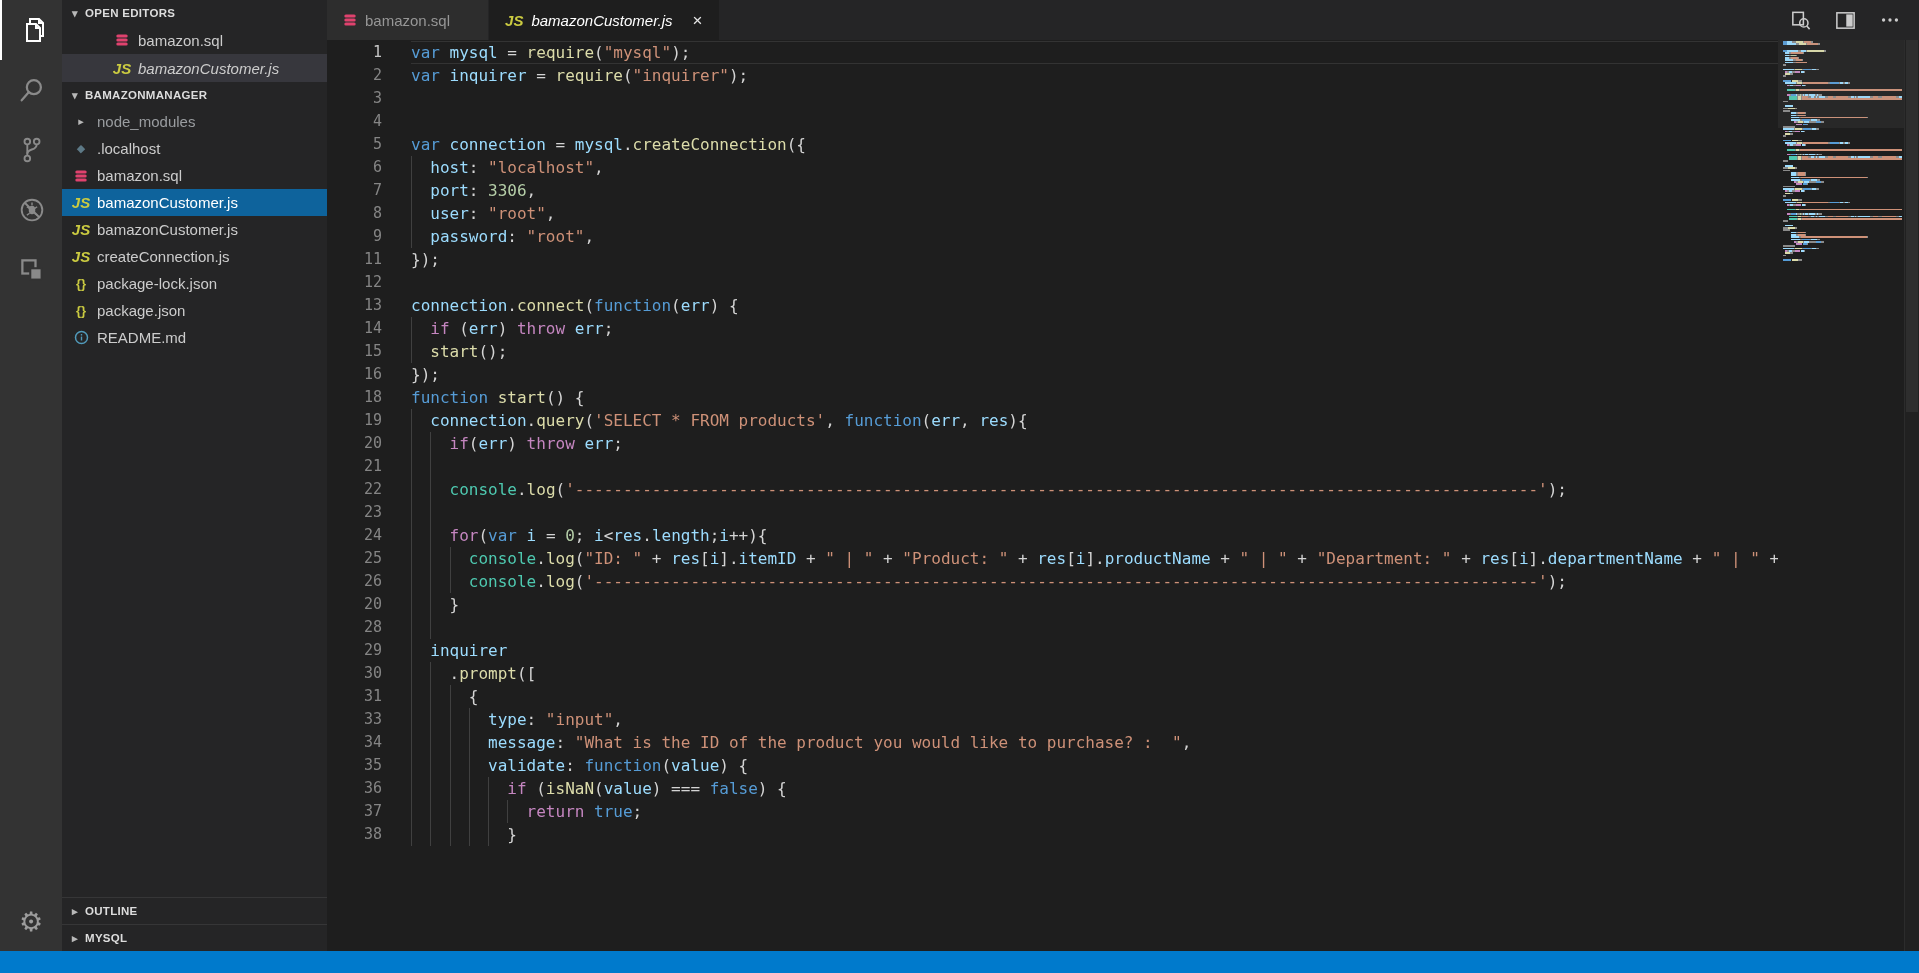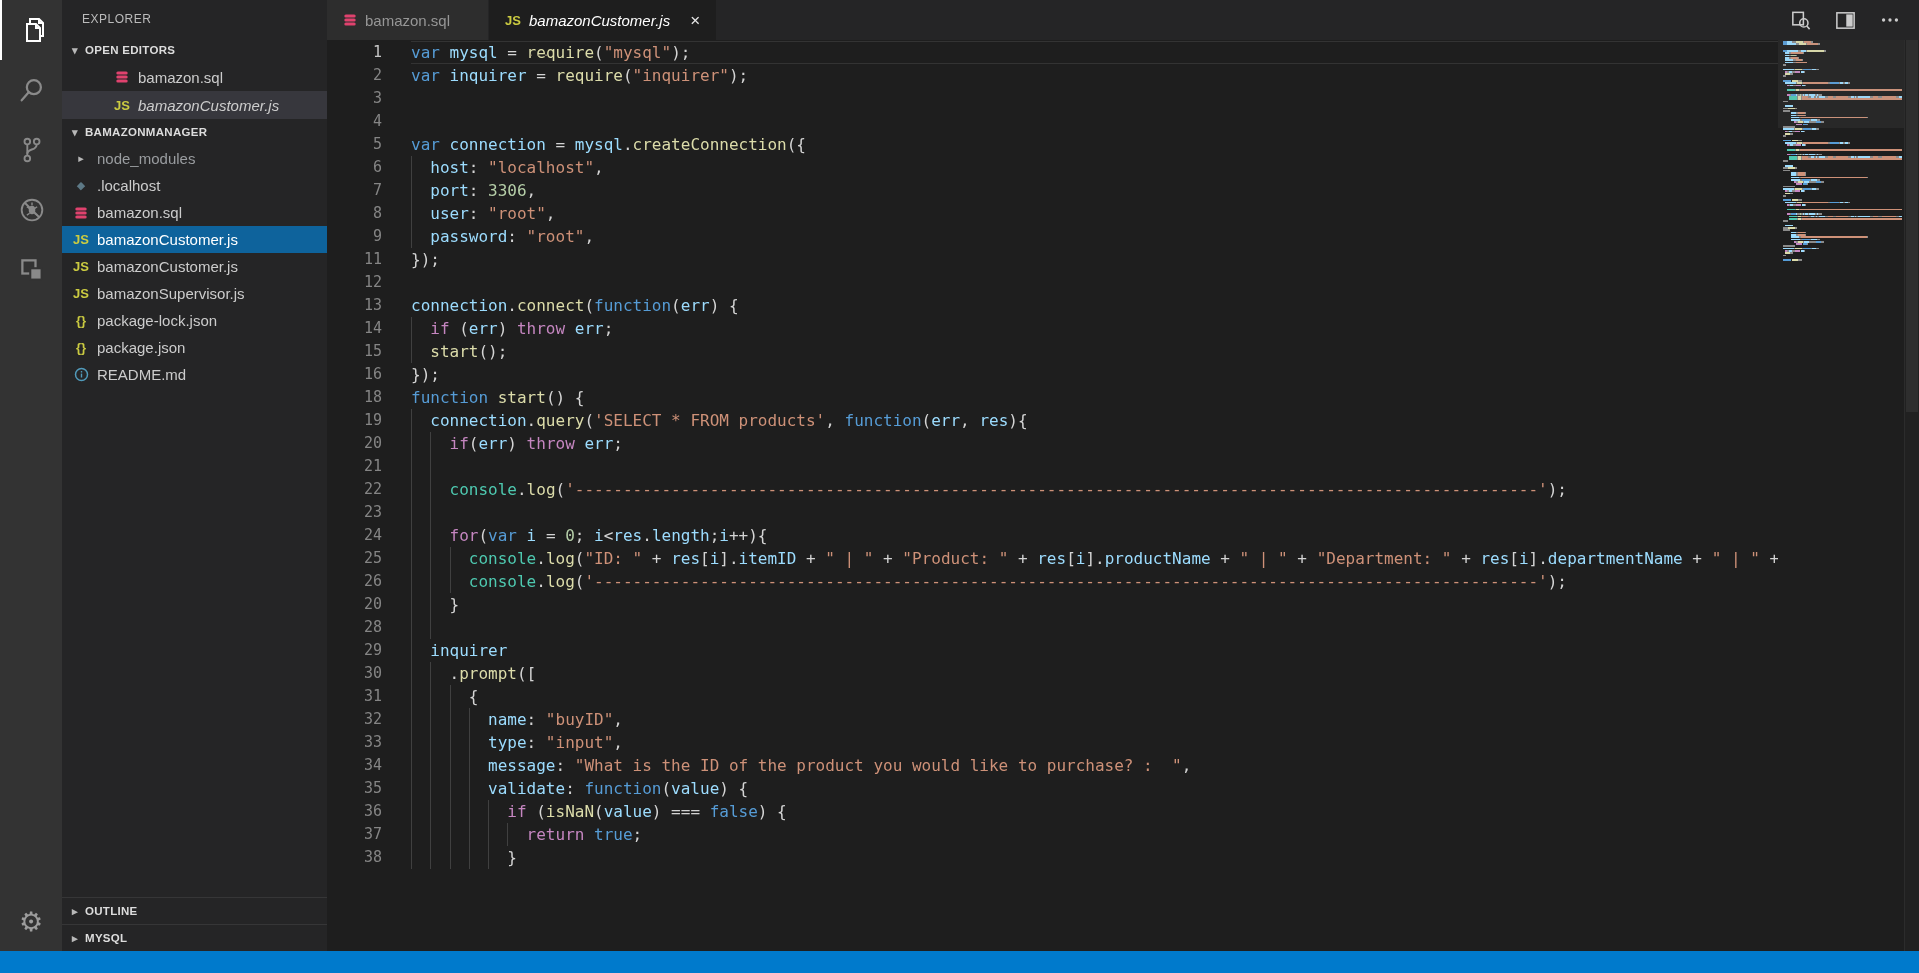--- a/index.html
+++ b/index.html
@@ -21,21 +21,21 @@
     font-weight:bold;color:#dddddd;letter-spacing:.3px;cursor:pointer;}
   .ic-chev{color:#b8b8b8;font-size:11px;font-style:normal;width:10px;display:inline-block;text-align:center;}
   .row{height:27px;display:flex;align-items:center;gap:7px;font-size:15px;color:#cccccc;cursor:pointer;white-space:nowrap;}
   .row.oe{padding-left:51px;height:28px;}
   .row.tree{padding-left:10px;}
   .row .ficon{width:18px;flex:none;display:inline-flex;justify-content:center;align-items:center;}
   .row.selected-blue{background:#0E639C;color:#ffffff;}
   .row.selected-gray{background:#37373D;}
   .row .label.italic{font-style:italic;}
   .row .label.dim{color:#9a9da0;}
-  .ic-js{color:#CBCB41;font-weight:bold;font-size:13px;}
+  .ic-js{color:#CBCB41;font-weight:bold;font-size:15px;font-style:italic;}
   .ic-braces{color:#CBCB41;font-weight:bold;font-size:13px;}
   .ic-git{color:#5d7986;font-size:11px;}
   .sb-bottom{margin-top:auto;}
   .sb-bottom .section-header{border-top:1px solid rgba(255,255,255,.08);}
 
   
   .editor{position:relative;background:#1e1e1e;overflow:hidden;}
   .tabbar{height:40px;background:#252526;display:flex;justify-content:space-between;}
   .tabs{display:flex;}
   .tab{display:flex;align-items:center;gap:8px;padding:0 16px;font-size:15px;background:#2D2D2D;
@@ -127,21 +127,20 @@
             <rect x="14" y="14" width="13" height="13" fill="currentColor" stroke="#333333" stroke-width="2.4"></rect>
           </svg>
         </span>
       </div>
       <div class="ab-gear">
         <span style="display: inline-flex; align-items: center; justify-content: center;">⚙</span>
       </div>
     </div>
 
   <div class="sidebar">
-    <div class="sb-title">EXPLORER</div>
     <div id="openEditorsSection">
         <div class="section-header">
           <span class="ic-chev" style="display: inline-flex; align-items: center; justify-content: center;">▾</span>
           <span>OPEN EDITORS</span>
         </div>
         <div class="row oe">
           <span class="ficon">
             <span style="display: inline-flex; align-items: center; justify-content: center;">
               <svg width="14" height="14" viewBox="0 0 16 16">
                 <g fill="#E0426E">
@@ -201,21 +200,21 @@
         <div class="row tree">
           <span class="ficon">
             <span class="ic-js" style="display: inline-flex; align-items: center; justify-content: center;">JS</span>
           </span>
           <span class="label">bamazonCustomer.js</span>
         </div>
         <div class="row tree">
           <span class="ficon">
             <span class="ic-js" style="display: inline-flex; align-items: center; justify-content: center;">JS</span>
           </span>
-          <span class="label">bamazonSupervisor.js</span>
+          <span class="label">createConnection.js</span>
         </div>
         <div class="row tree">
           <span class="ficon">
             <span class="ic-braces" style="display: inline-flex; align-items: center; justify-content: center;">{}</span>
           </span>
           <span class="label">package-lock.json</span>
         </div>
         <div class="row tree">
           <span class="ficon">
             <span class="ic-braces" style="display: inline-flex; align-items: center; justify-content: center;">{}</span>
@@ -407,24 +406,20 @@
             <span class="ln">29</span>
             <span class="code"><span class="guide" style="left: 0ch;"></span><span class="p">  </span><span class="v">inquirer</span></span>
           </div>
           <div class="cline">
             <span class="ln">30</span>
             <span class="code"><span class="guide" style="left: 0ch;"></span><span class="guide" style="left: 2ch;"></span><span class="p">    .</span><span class="f">prompt</span><span class="p">([</span></span>
           </div>
           <div class="cline">
             <span class="ln">31</span>
             <span class="code"><span class="guide" style="left: 0ch;"></span><span class="guide" style="left: 2ch;"></span><span class="guide" style="left: 4ch;"></span><span class="p">      {</span></span>
-          </div>
-          <div class="cline">
-            <span class="ln">32</span>
-            <span class="code"><span class="guide" style="left: 0ch;"></span><span class="guide" style="left: 2ch;"></span><span class="guide" style="left: 4ch;"></span><span class="guide" style="left: 6ch;"></span><span class="p">        </span><span class="v">name</span><span class="p">: </span><span class="s">"buyID"</span><span class="p">,</span></span>
           </div>
           <div class="cline">
             <span class="ln">33</span>
             <span class="code"><span class="guide" style="left: 0ch;"></span><span class="guide" style="left: 2ch;"></span><span class="guide" style="left: 4ch;"></span><span class="guide" style="left: 6ch;"></span><span class="p">        </span><span class="v">type</span><span class="p">: </span><span class="s">"input"</span><span class="p">,</span></span>
           </div>
           <div class="cline">
             <span class="ln">34</span>
             <span class="code"><span class="guide" style="left: 0ch;"></span><span class="guide" style="left: 2ch;"></span><span class="guide" style="left: 4ch;"></span><span class="guide" style="left: 6ch;"></span><span class="p">        </span><span class="v">message</span><span class="p">: </span><span class="s">"What is the ID of the product you would like to purchase? :  "</span><span class="p">,</span></span>
           </div>
           <div class="cline">

